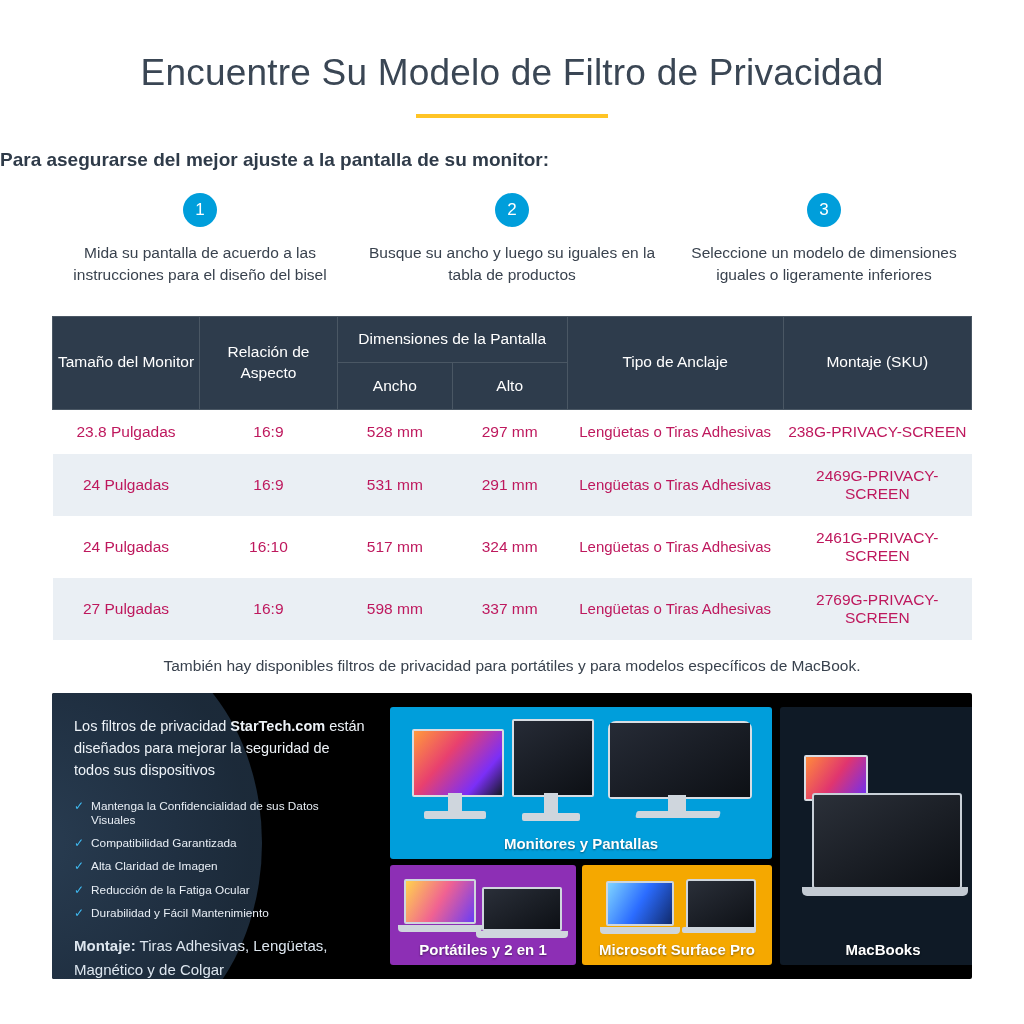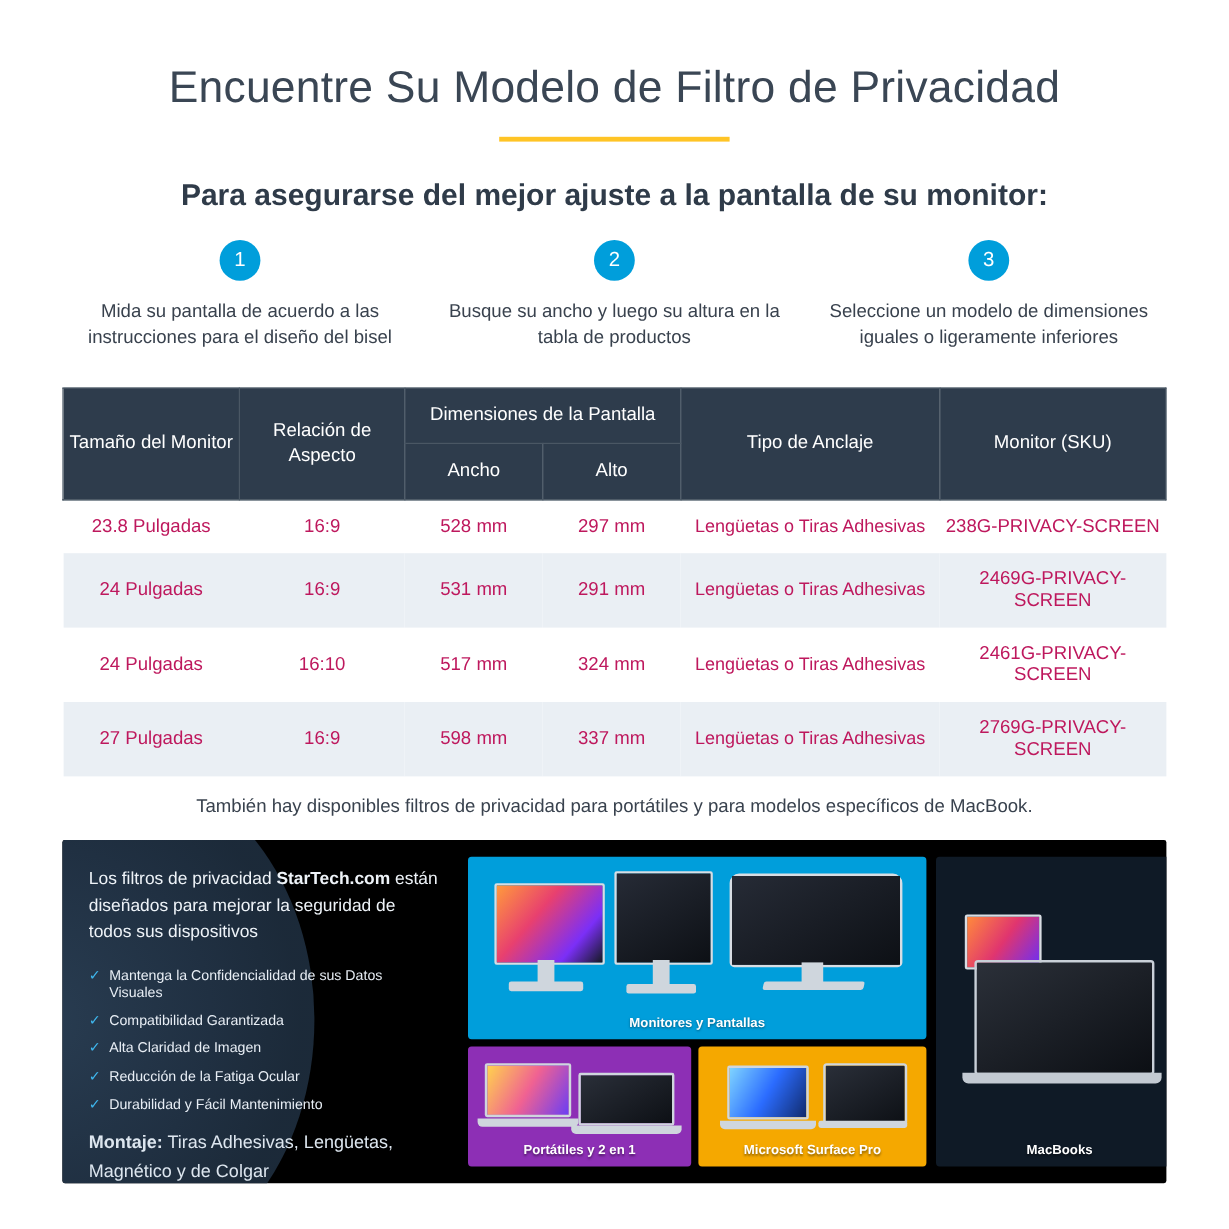--- a/index.html
+++ b/index.html
@@ -33,22 +33,22 @@
   }
   .title-rule {
     width: 192px;
     height: 4px;
     background: #ffc425;
     margin: 19px auto 0 auto;
   }
 
   
   .subtitle {
-    text-align: center;
-    font-size: 25px;
+    text-align: left;
+    font-size: 19px;
     font-weight: bold;
     color: #2f3b49;
     margin-top: 31px;
   }
 
   
   .steps {
     display: flex;
     margin: 22px 44px 0 44px;
   }
@@ -193,21 +193,21 @@
     border-radius: 3px;
     overflow: hidden;
   }
   .tile-caption {
     position: absolute;
     bottom: 7px;
     left: 0;
     width: 100%;
     text-align: center;
     color: #ffffff;
-    font-size: 11px;
+    font-size: 15px;
     font-weight: bold;
     text-shadow: 0 1px 2px rgba(0,0,0,0.45);
   }
   .tile-monitors {
     left: 0; top: 0;
     width: 382px; height: 152px;
     background: #009edb;
   }
   .tile-laptops {
     left: 0; top: 158px;
@@ -329,21 +329,21 @@
 
   <div class="subtitle">Para asegurarse del mejor ajuste a la pantalla de su monitor:</div>
 
   <div class="steps">
     <div class="step">
       <div class="step-num">1</div>
       <div class="step-text">Mida su pantalla de acuerdo a las instrucciones para el diseño del bisel</div>
     </div>
     <div class="step">
       <div class="step-num">2</div>
-      <div class="step-text">Busque su ancho y luego su altura en la tabla de productos</div>
+      <div class="step-text">Busque su ancho y luego su iguales en la tabla de productos</div>
     </div>
     <div class="step">
       <div class="step-num">3</div>
       <div class="step-text">Seleccione un modelo de dimensiones iguales o ligeramente inferiores</div>
     </div>
   </div>
 
   <div class="table-wrap">
     <table class="specs">
       <colgroup>
@@ -353,21 +353,21 @@
         <col class="col4">
           <col class="col5">
           <col class="col6">
       </colgroup>
       <thead>
         <tr>
           <th rowspan="2" class="tall">Tamaño del Monitor</th>
           <th rowspan="2" class="tall">Relación de Aspecto</th>
           <th colspan="2">Dimensiones de la Pantalla</th>
           <th rowspan="2" class="tall">Tipo de Anclaje</th>
-          <th rowspan="2" class="tall">Monitor (SKU)</th>
+          <th rowspan="2" class="tall">Montaje (SKU)</th>
         </tr>
         <tr>
           <th>Ancho</th>
           <th>Alto</th>
         </tr>
       </thead>
       <tbody>
         <tr>
           <td>23.8 Pulgadas</td>
           <td>16:9</td>

